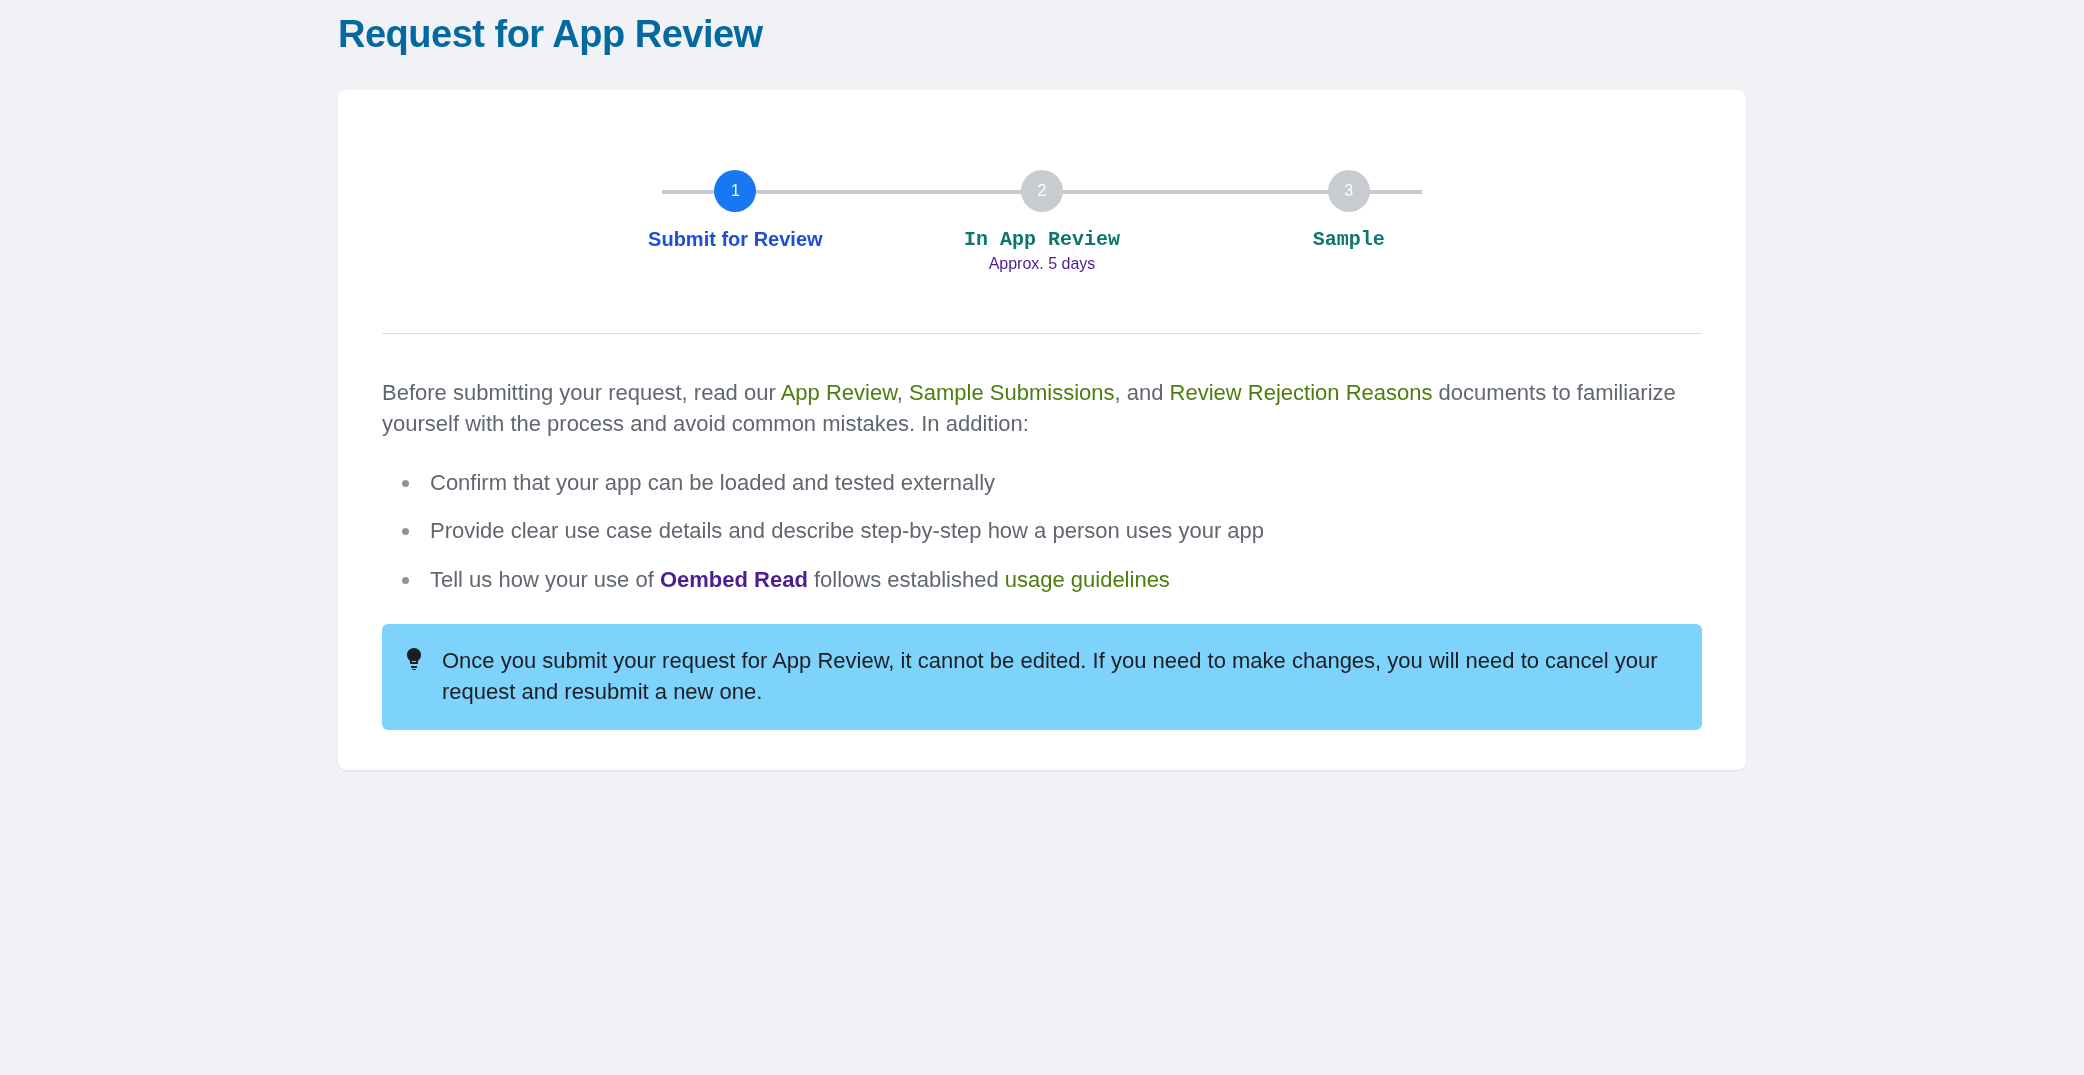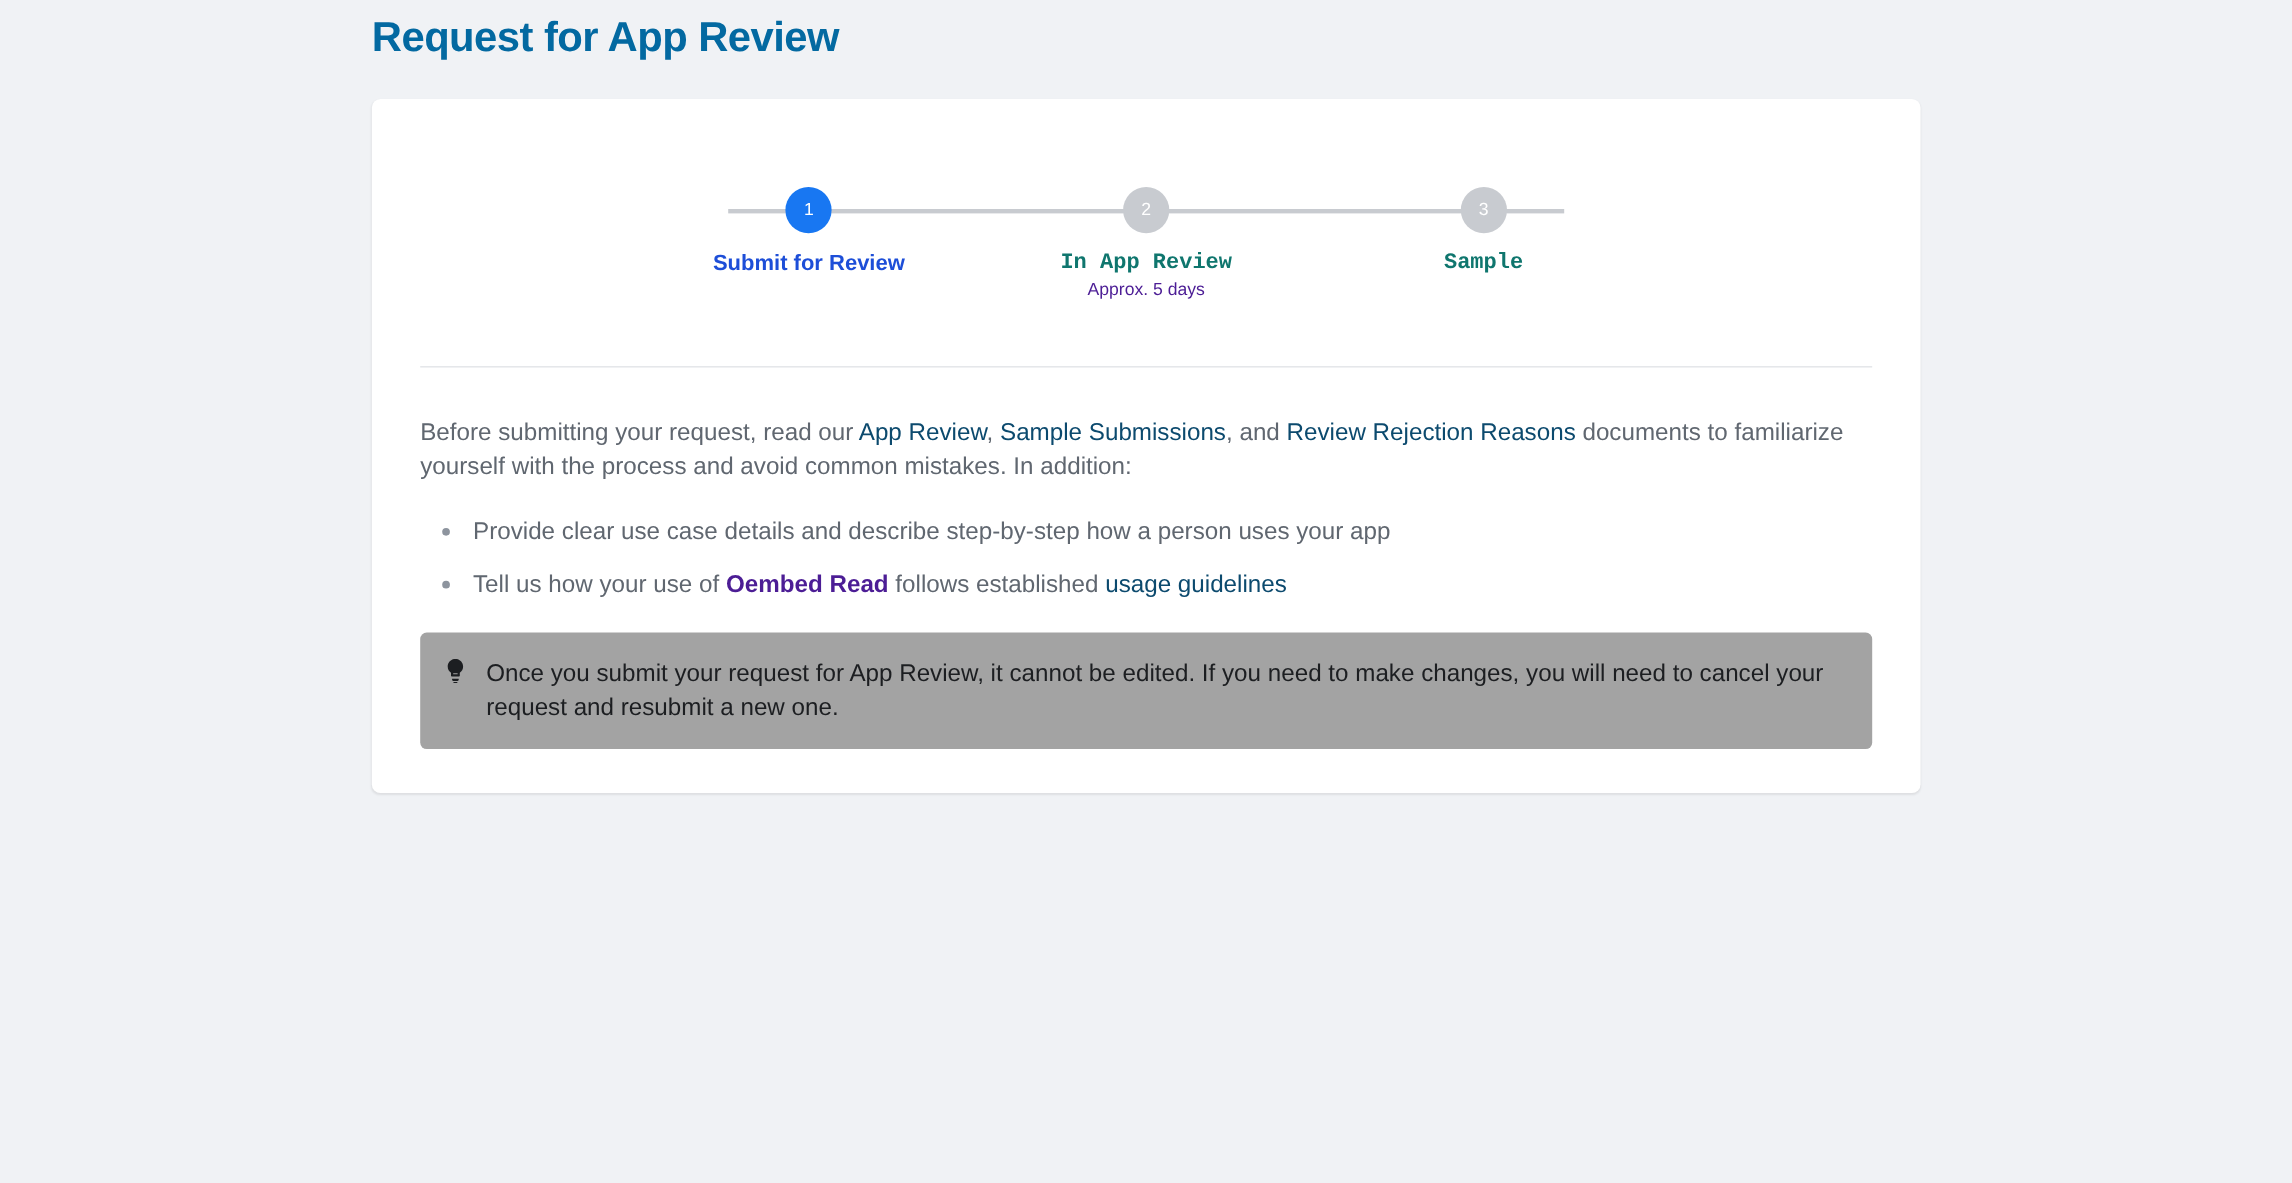--- a/index.html
+++ b/index.html
@@ -87,21 +87,21 @@
       border-top: 1px solid #dadde1;
       margin: 0 0 44px 0;
     }
     .intro-text {
       font-size: 22px;
       line-height: 1.4;
       color: #606770;
       margin: 0 0 28px 0;
     }
     .link {
-      color: #0c4a6e;
+      color: #4d7c0f;
       cursor: pointer;
     }
     ul.checklist {
       list-style: none;
       margin: 0 0 28px 20px;
       padding: 0;
     }
     ul.checklist li {
       position: relative;
       padding-left: 28px;
@@ -115,21 +115,21 @@
       position: absolute;
       left: 0;
       top: 12px;
       width: 7px;
       height: 7px;
       border-radius: 50%;
       background: #8d949e;
     }
     .bold-inline { font-weight: 700; color: #4c1d95; }
     .notice-box {
-      background: #a3a3a3;
+      background: #7dd3fc;
       border-radius: 6px;
       padding: 22px 24px;
       display: flex;
       align-items: flex-start;
       gap: 18px;
     }
     .notice-icon {
       flex-shrink: 0;
       width: 18px;
       height: 24px;
@@ -171,20 +171,21 @@
       </div>
     </div>
 
     <hr class="divider">
 
     <p class="intro-text">
       <span>Before submitting your request, read our </span><span class="link">App Review</span><span>, </span><span class="link">Sample Submissions</span><span>, and </span><span class="link">Review Rejection Reasons</span><span> documents to familiarize yourself with the process and avoid common mistakes. In addition:</span>
     </p>
 
     <ul class="checklist">
+      <li>Confirm that your app can be loaded and tested externally</li>
       <li>Provide clear use case details and describe step-by-step how a person uses your app</li>
       <li>
         <span>Tell us how your use of </span><span class="bold-inline">Oembed Read</span><span> follows established </span><span class="link">usage guidelines</span>
       </li>
     </ul>
 
     <div class="notice-box">
       <span class="notice-icon">
         <svg viewBox="0 0 16 22" width="16" height="22" fill="currentColor">
           <path d="M8 0C4.1 0 1 3.1 1 7c0 2.4 1.2 4.5 3 5.7V15c0 .6.4 1 1 1h6c.6 0 1-.4 1-1v-2.3c1.8-1.2 3-3.3 3-5.7 0-3.9-3.1-7-7-7zm2 14H6v-1h4v1zM5 18h6v1c0 .5-.5 1-1 1H6c-.5 0-1-.5-1-1v-1zm1 3h4c0 .5-.5 1-1 1H7c-.5 0-1-.5-1-1z"></path>

